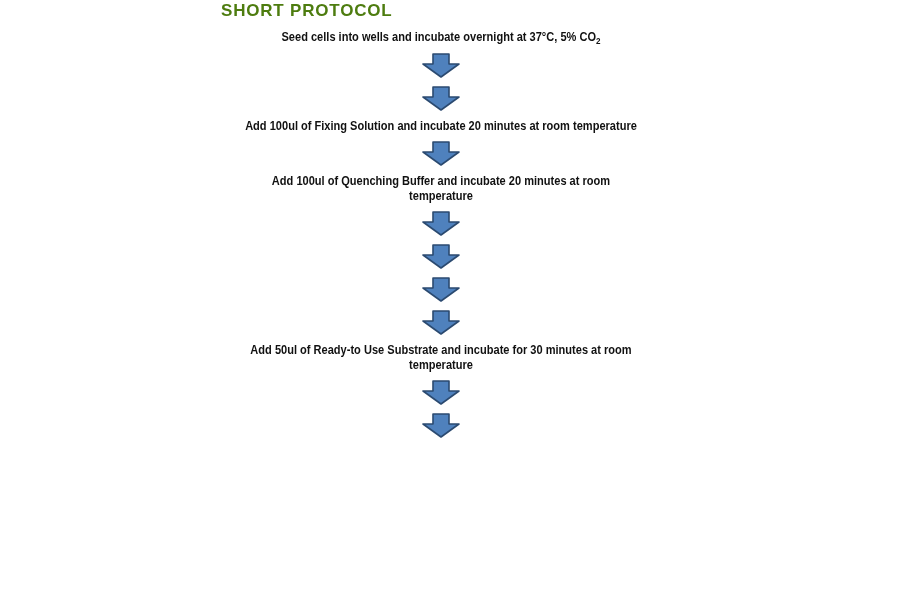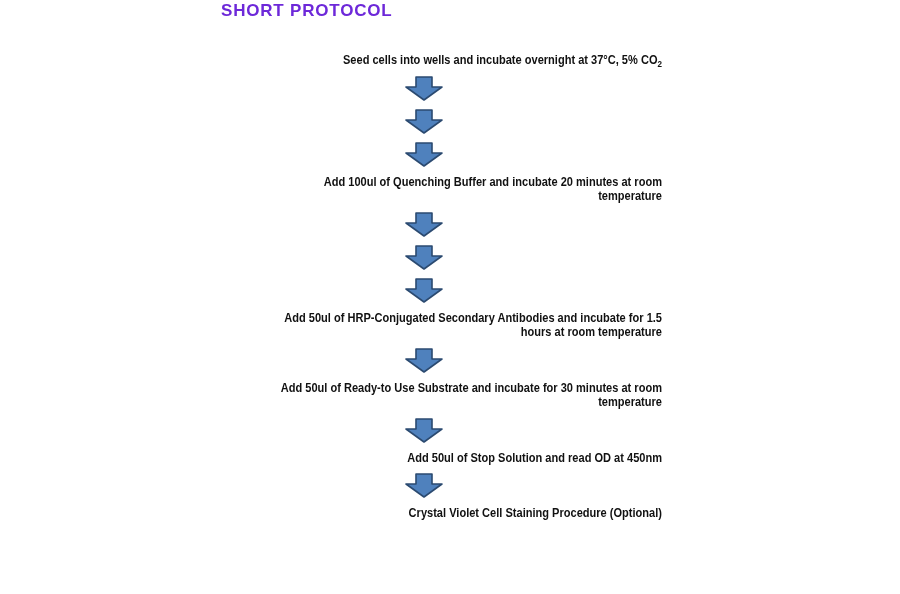--- a/index.html
+++ b/index.html
@@ -20,30 +20,29 @@
     background: #ffffff;
   }
   .title {
     position: absolute;
     left: 221px;
     top: 1px;
     margin: 0;
     font-size: 17px;
     font-weight: bold;
     letter-spacing: 0.8px;
-    color: #6d28d9;
+    color: #4d7c0f;
     white-space: nowrap;
   }
   .steps {
     position: absolute;
-    left: 144px;
+    left: 161px;
     top: 30px;
     width: 560px;
-    text-align: right;
-    margin-top: 23px;
+    text-align: center;
   }
   .step {
     display: block;
   }
   .step-line {
     font-size: 13px;
     font-weight: bold;
     line-height: 14.5px;
     color: #111111;
     white-space: nowrap;
@@ -68,53 +67,46 @@
   <div class="steps" id="steps">
       <div class="step">
         <div class="step-line"><span>Seed cells into wells and incubate overnight at 37°C, 5% CO</span><sub>2</sub></div>
       </div>
       <svg width="38" height="25" viewBox="0 0 38 25" class="arrow">
         <polygon points="11,1 27,1 27,11 37,11 19,24 1,11 11,11" fill="#4f81bd" stroke="#2b4a70" stroke-width="1.6" stroke-linejoin="round"></polygon>
       </svg>
       <svg width="38" height="25" viewBox="0 0 38 25" class="arrow">
         <polygon points="11,1 27,1 27,11 37,11 19,24 1,11 11,11" fill="#4f81bd" stroke="#2b4a70" stroke-width="1.6" stroke-linejoin="round"></polygon>
       </svg>
+      <div class="step">
+        <div class="step-line"><span>Add 100ul of Fixing Solution and incubate 20 minutes at room temperature</span></div>
+      </div>
       <svg width="38" height="25" viewBox="0 0 38 25" class="arrow">
         <polygon points="11,1 27,1 27,11 37,11 19,24 1,11 11,11" fill="#4f81bd" stroke="#2b4a70" stroke-width="1.6" stroke-linejoin="round"></polygon>
       </svg>
       <div class="step">
         <div class="step-line"><span>Add 100ul of Quenching Buffer and incubate 20 minutes at room</span></div>
         <div class="step-line"><span>temperature</span></div>
       </div>
       <svg width="38" height="25" viewBox="0 0 38 25" class="arrow">
         <polygon points="11,1 27,1 27,11 37,11 19,24 1,11 11,11" fill="#4f81bd" stroke="#2b4a70" stroke-width="1.6" stroke-linejoin="round"></polygon>
       </svg>
       <svg width="38" height="25" viewBox="0 0 38 25" class="arrow">
         <polygon points="11,1 27,1 27,11 37,11 19,24 1,11 11,11" fill="#4f81bd" stroke="#2b4a70" stroke-width="1.6" stroke-linejoin="round"></polygon>
       </svg>
       <svg width="38" height="25" viewBox="0 0 38 25" class="arrow">
         <polygon points="11,1 27,1 27,11 37,11 19,24 1,11 11,11" fill="#4f81bd" stroke="#2b4a70" stroke-width="1.6" stroke-linejoin="round"></polygon>
       </svg>
-      <div class="step">
-        <div class="step-line"><span>Add 50ul of HRP-Conjugated Secondary Antibodies and incubate for 1.5</span></div>
-        <div class="step-line"><span>hours at room temperature</span></div>
-      </div>
       <svg width="38" height="25" viewBox="0 0 38 25" class="arrow">
         <polygon points="11,1 27,1 27,11 37,11 19,24 1,11 11,11" fill="#4f81bd" stroke="#2b4a70" stroke-width="1.6" stroke-linejoin="round"></polygon>
       </svg>
       <div class="step">
         <div class="step-line"><span>Add 50ul of Ready-to Use Substrate and incubate for 30 minutes at room</span></div>
         <div class="step-line"><span>temperature</span></div>
       </div>
       <svg width="38" height="25" viewBox="0 0 38 25" class="arrow">
         <polygon points="11,1 27,1 27,11 37,11 19,24 1,11 11,11" fill="#4f81bd" stroke="#2b4a70" stroke-width="1.6" stroke-linejoin="round"></polygon>
       </svg>
-      <div class="step">
-        <div class="step-line"><span>Add 50ul of Stop Solution and read OD at 450nm</span></div>
-      </div>
       <svg width="38" height="25" viewBox="0 0 38 25" class="arrow">
         <polygon points="11,1 27,1 27,11 37,11 19,24 1,11 11,11" fill="#4f81bd" stroke="#2b4a70" stroke-width="1.6" stroke-linejoin="round"></polygon>
       </svg>
-      <div class="step">
-        <div class="step-line"><span>Crystal Violet Cell Staining Procedure (Optional)</span></div>
-      </div>
     </div>
 </div>
 
 </body></html>

